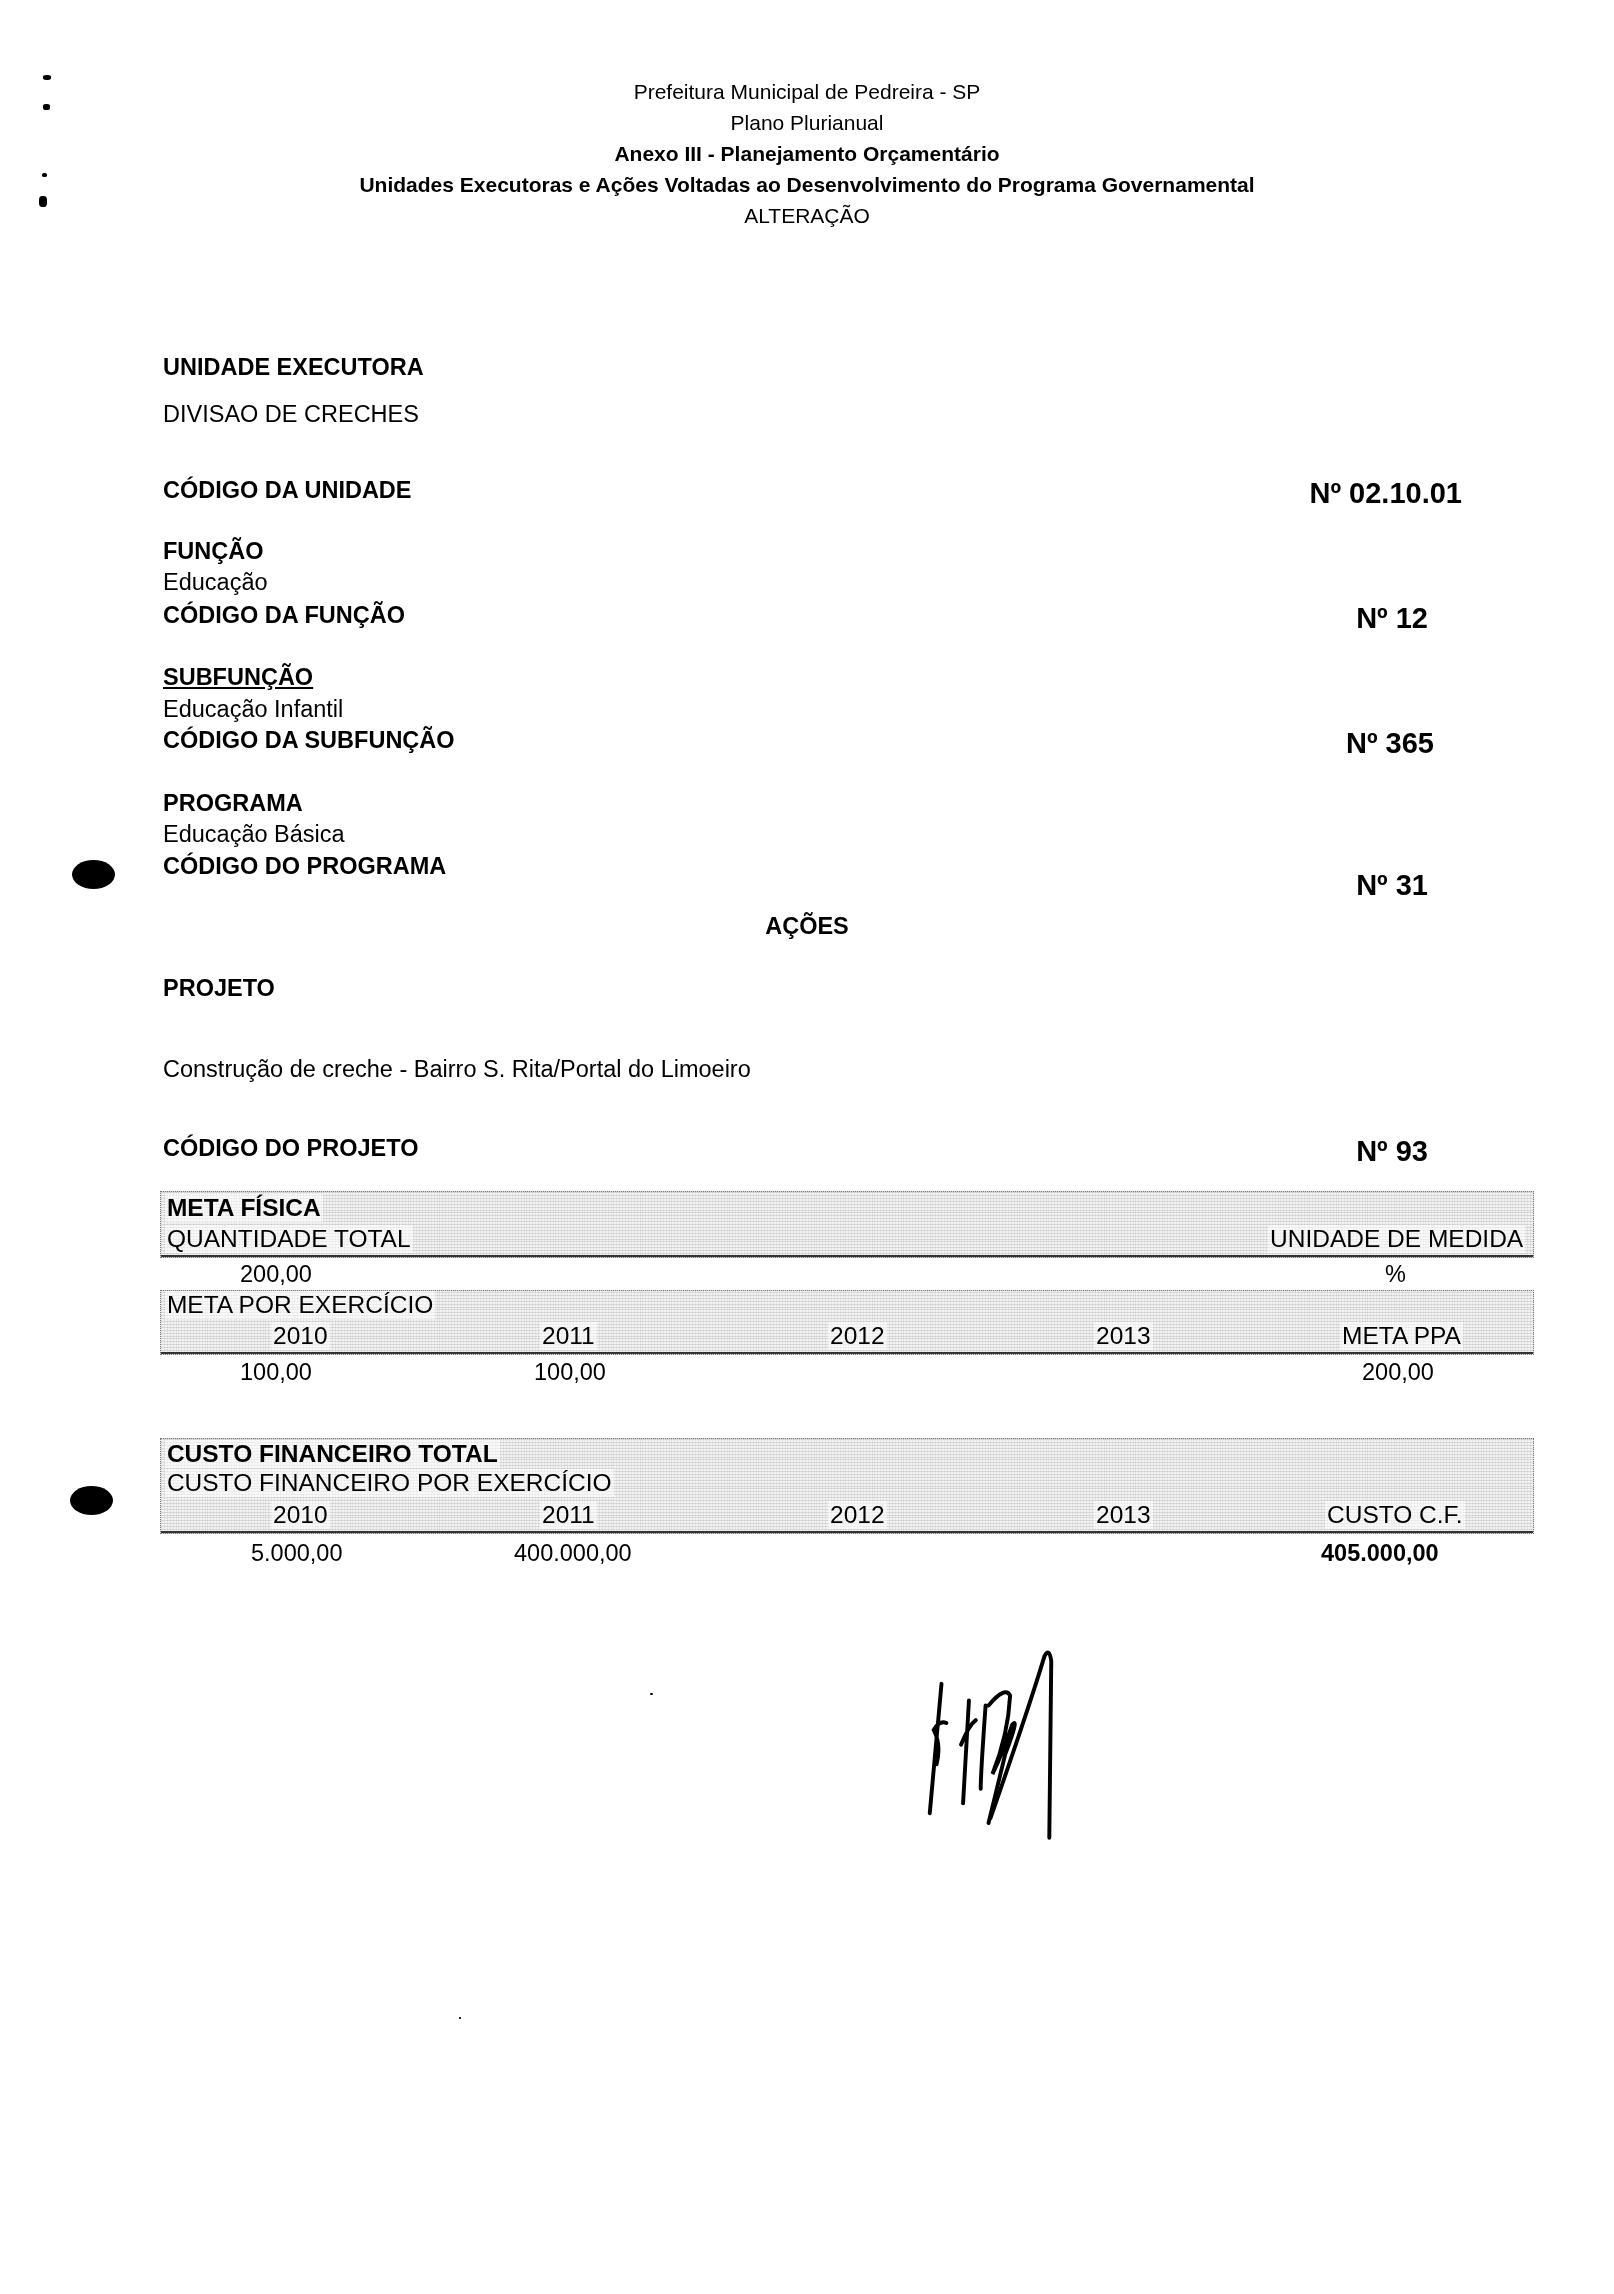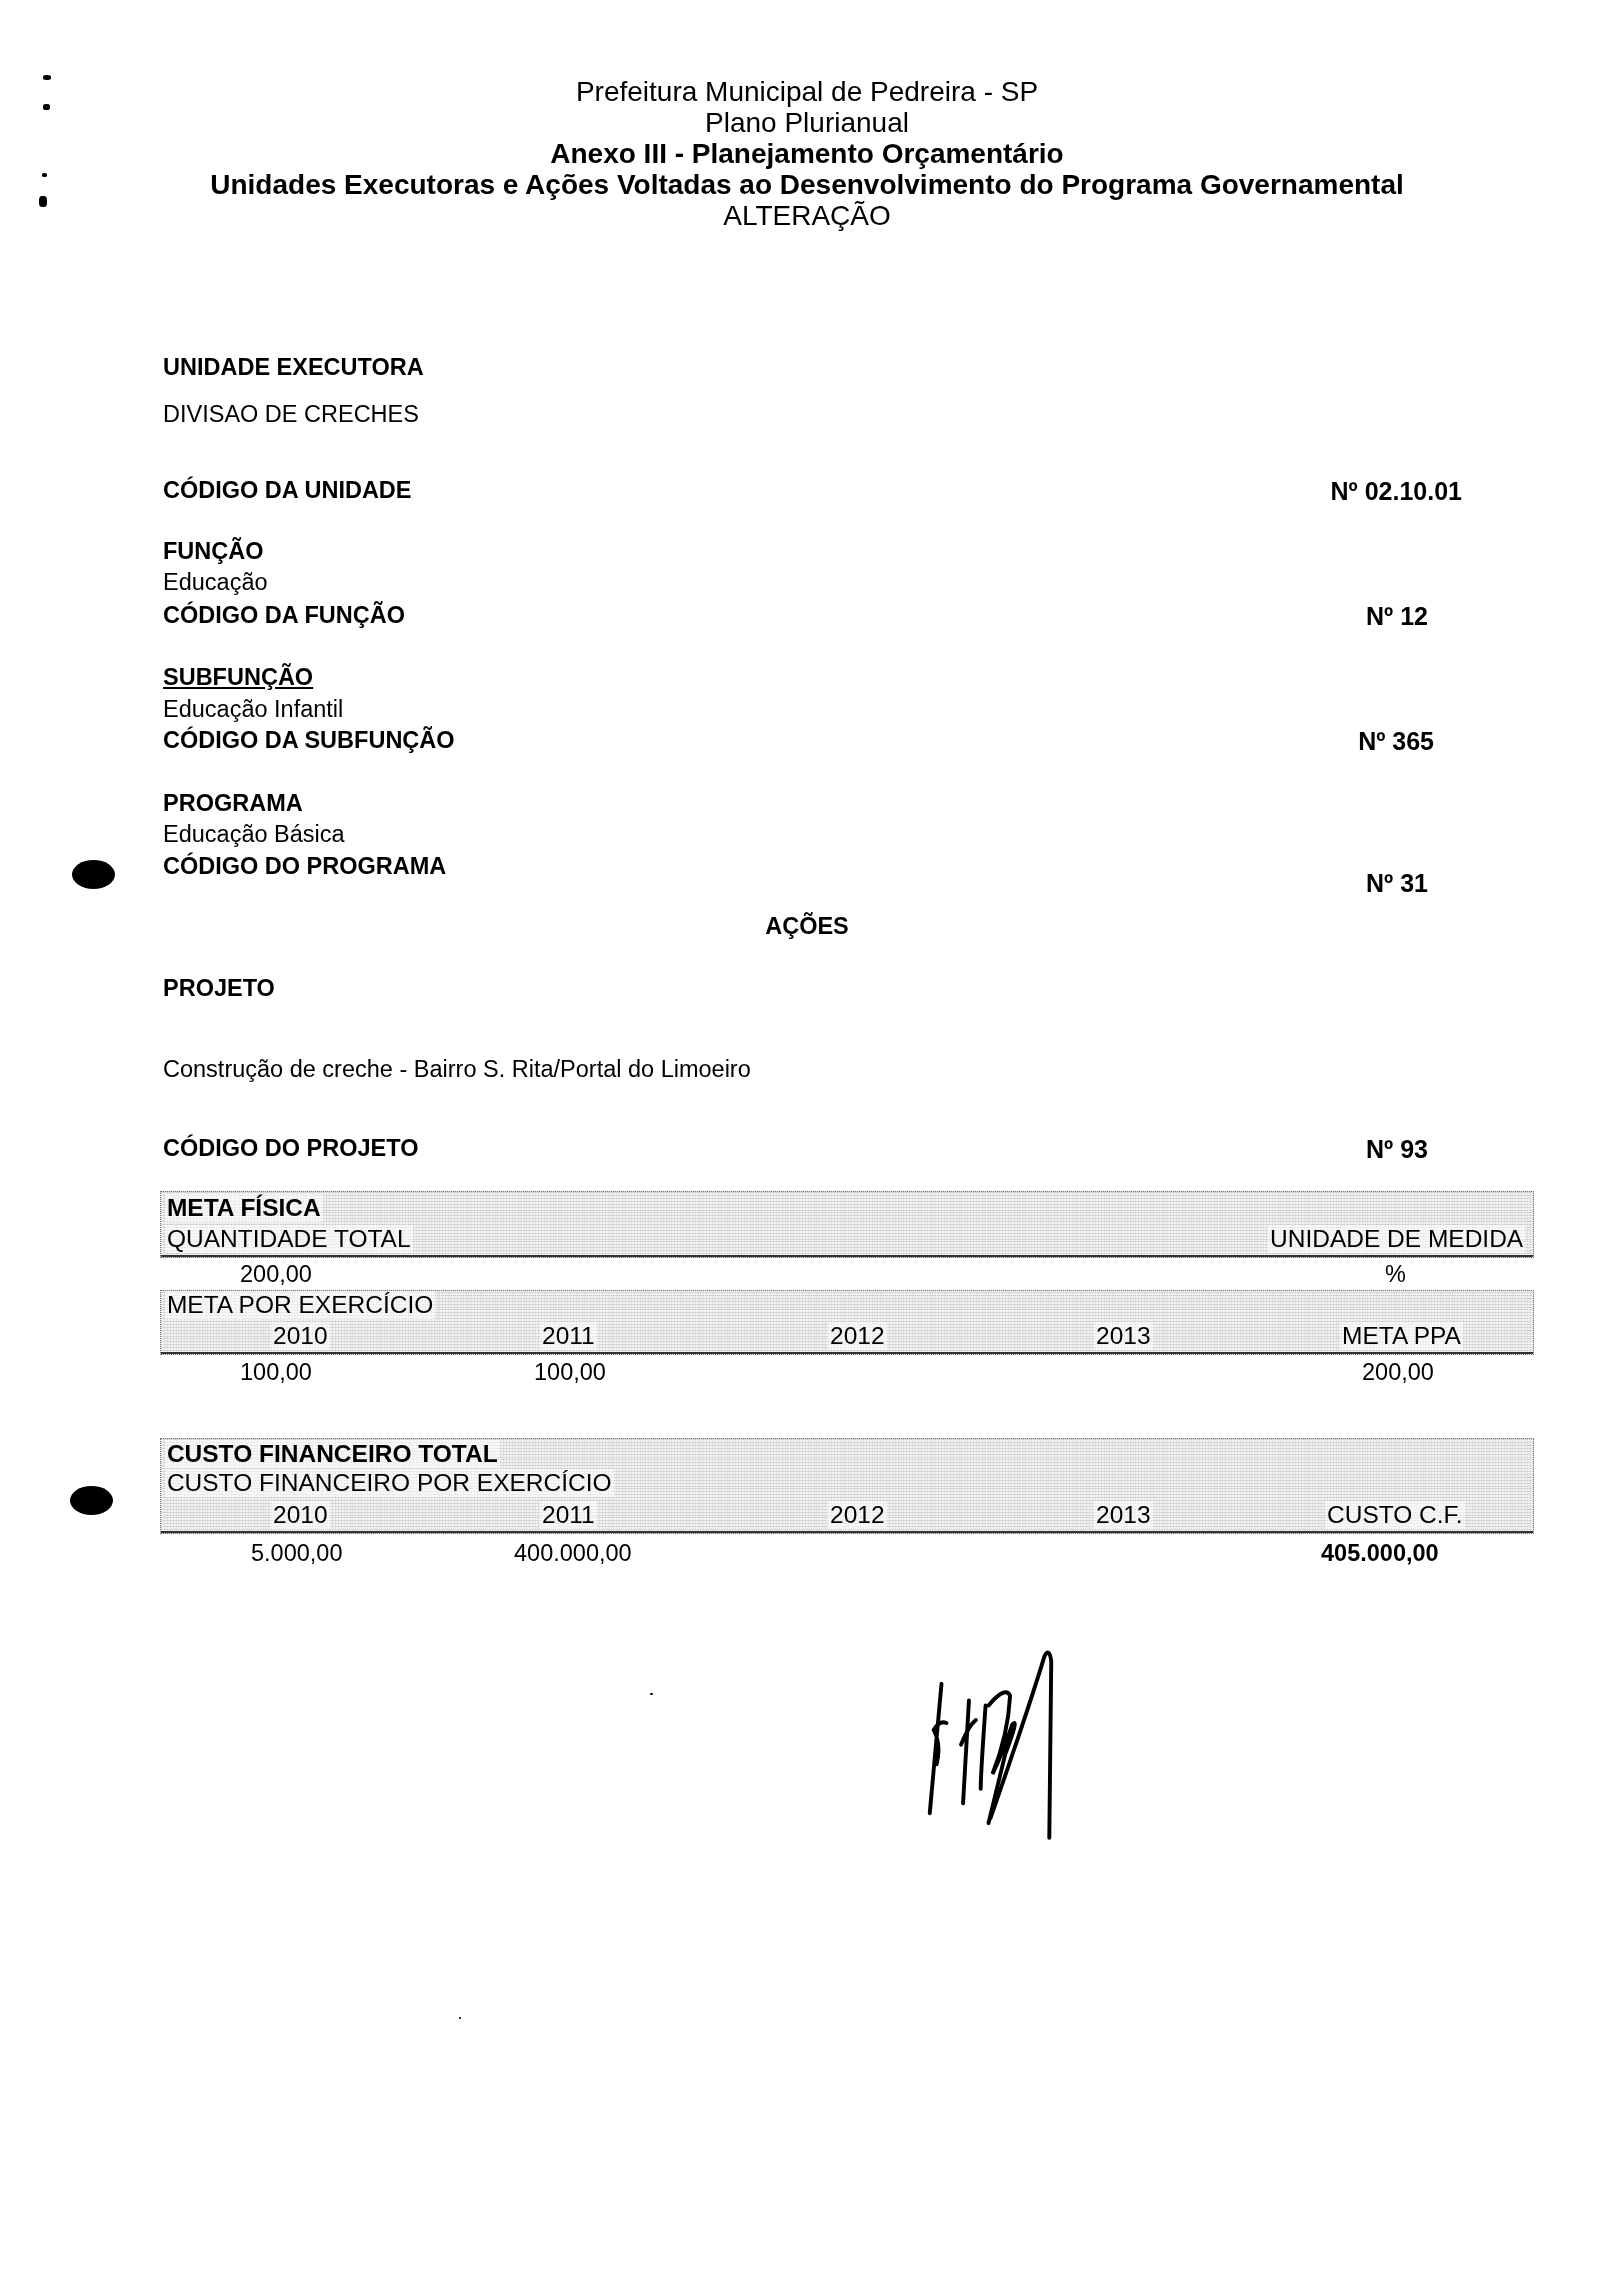--- a/index.html
+++ b/index.html
@@ -2,26 +2,26 @@
 <html><head>
   <meta charset="utf-8">
   <style>
     html, body { margin: 0; padding: 0; background: #ffffff; }
     body {
       width: 1614px; height: 2295px; position: relative; overflow: hidden;
       font-family: "Liberation Sans", sans-serif; color: #000;
     }
     .abs { position: absolute; }
     .header { position: absolute; left: 0; width: 1614px; top: 76px; text-align: center; }
-    .header div { font-size: 28px; line-height: 31px; height: 31px; }
+    .header div { font-size: 21px; line-height: 31px; height: 31px; }
     .header .b { font-weight: bold; }
 
     .lbl { font-weight: bold; font-size: 23.5px; }
     .val { font-size: 23.5px; }
-    .num { font-weight: bold; font-size: 25px; text-align: right; }
+    .num { font-weight: bold; font-size: 29px; text-align: right; }
 
     
     .band {
       position: absolute; left: 160px; width: 1372px;
       border: 1px dotted #777;
       background-color: #f2f2f2;
       background-image:
         repeating-linear-gradient(0deg, rgba(0,0,0,0.10) 0 1px, transparent 1px 2.9px),
         repeating-linear-gradient(90deg, rgba(0,0,0,0.06) 0 1px, transparent 1px 2.9px);
     }

